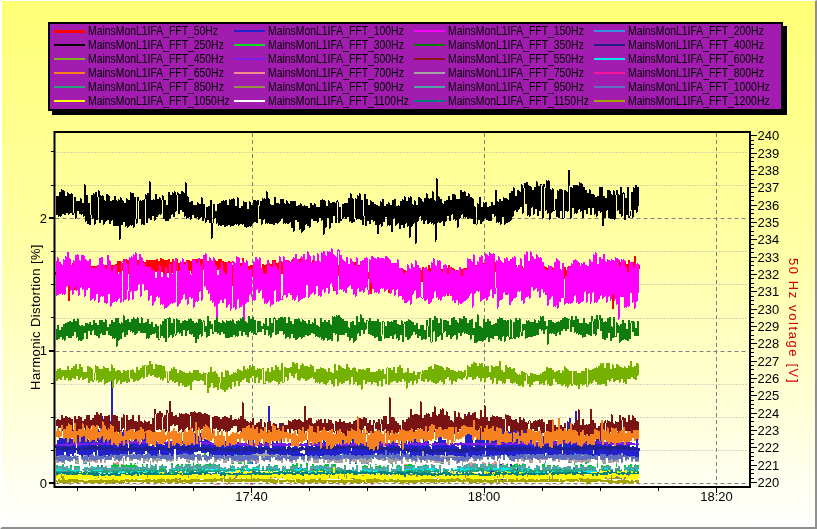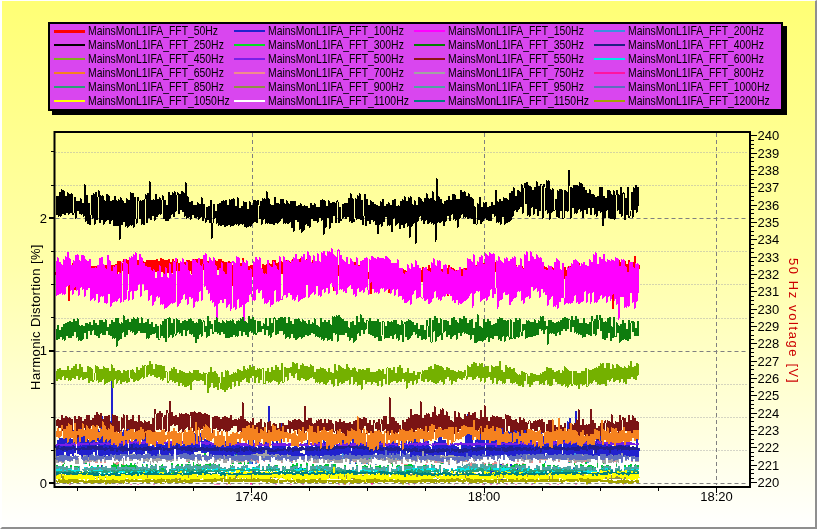--- a/index.html
+++ b/index.html
@@ -3,21 +3,21 @@
 <meta charset="utf-8">
 <style>
 html,body{margin:0;padding:0;}
 body{width:817px;height:529px;overflow:hidden;position:relative;
   background:linear-gradient(180deg,#ffff75 0%,#ffffaa 50%,#ffffff 100%);
   font-family:"Liberation Sans",sans-serif;}
 #edge{position:absolute;left:0;top:0;width:817px;height:529px;box-sizing:border-box;
   border-left:2px solid #ffffff;border-top:1px solid #ffffff;
   border-right:2px solid #8f8f8f;border-bottom:2px solid #8f8f8f;z-index:10;pointer-events:none;}
 #legend{position:absolute;left:48px;top:22px;width:735px;height:89px;box-sizing:border-box;
-  background:#d946ef;border:2px solid #000;box-shadow:4px 4px 0 #000;z-index:5;}
+  background:#a21caf;border:2px solid #000;box-shadow:4px 4px 0 #000;z-index:5;}
 .ll{position:absolute;width:31px;}
 .lt{position:absolute;font-size:13px;line-height:14px;color:#000;white-space:nowrap;transform:scaleX(0.8);transform-origin:0 50%;}
 svg{position:absolute;left:0;top:0;}
 </style>
 </head>
 <body>
 <svg width="817" height="529" viewBox="0 0 817 529">
 <line x1="55.5" y1="450.5" x2="748.5" y2="450.5" stroke="#ababab" stroke-width="1" stroke-dasharray="1 2"></line>
 <line x1="55.5" y1="417.5" x2="748.5" y2="417.5" stroke="#ababab" stroke-width="1" stroke-dasharray="1 2"></line>
 <line x1="55.5" y1="384.5" x2="748.5" y2="384.5" stroke="#ababab" stroke-width="1" stroke-dasharray="1 2"></line>

